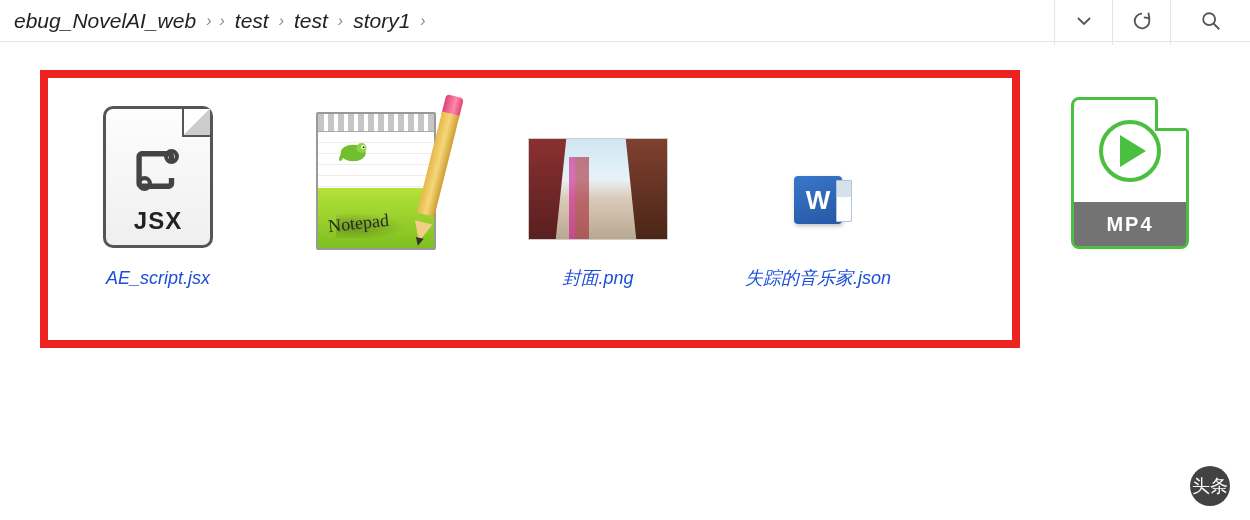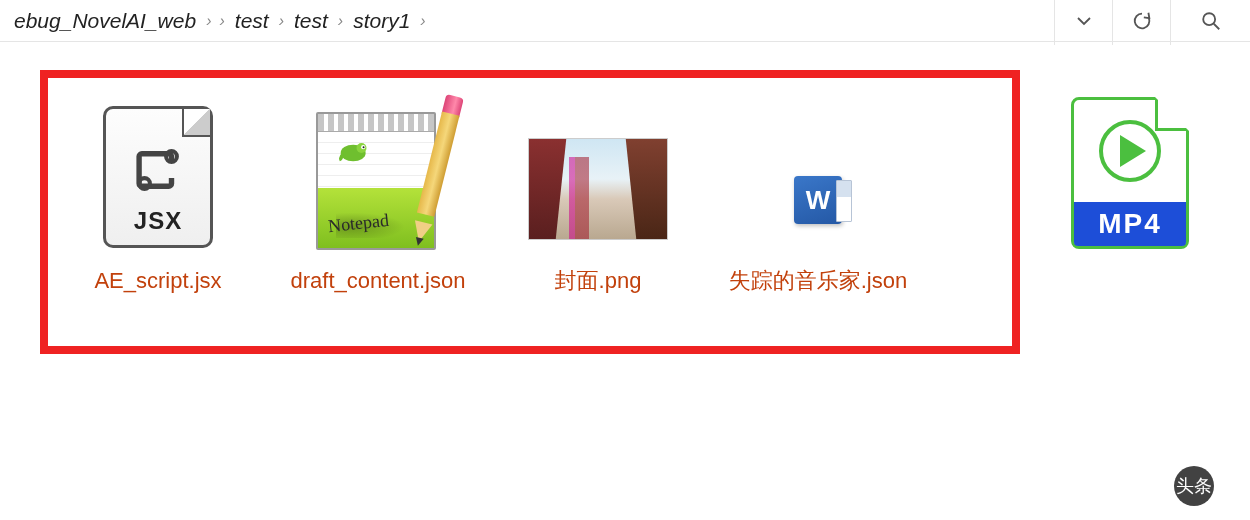--- a/index.html
+++ b/index.html
@@ -70,24 +70,25 @@
     .icon-wrap {
       width: 140px;
       height: 150px;
       display: flex;
       align-items: center;
       justify-content: center;
       margin-bottom: 14px;
       position: relative;
     }
     .file-label {
-      font-size: 22px;
-      color: #c2410c;
+      font-size: 18px;
+      color: #1d4ed8;
       line-height: 1.35;
       word-break: break-word;
+      font-style: italic;
     }
 
     
     .jsx-icon {
       width: 110px; height: 142px;
       border: 3px solid #555; border-radius: 10px;
       background: linear-gradient(#fdfdfd,#efefef);
       position: relative;
       display:flex; flex-direction:column; align-items:center; justify-content:flex-end;
       padding-bottom:10px;
@@ -189,28 +190,28 @@
     }
     .play-circle{
       width:62px; height:62px; border:4px solid #4bbf3f; border-radius:50%;
       display:flex; align-items:center; justify-content:center;
     }
     .play-tri{
       width:0;height:0;border-top:16px solid transparent;border-bottom:16px solid transparent;
       border-left:26px solid #4bbf3f; margin-left:6px;
     }
     .mp4-band{
-      width:100%; height:44px; background:#1d4ed8; color:#fff;
-      font-weight:bold; font-size:28px; letter-spacing:2px;
+      width:100%; height:44px; background:#737373; color:#fff;
+      font-weight:bold; font-size:20px; letter-spacing:2px;
       display:flex; align-items:center; justify-content:center;
       border-radius:0 0 4px 4px;
     }
 
     .watermark {
-      position:absolute; right:36px; bottom:14px;
+      position:absolute; right:20px; bottom:14px;
       font-size:30px; color:#3a3a3a; font-style:italic;
       display:flex; align-items:center; gap:10px;
       opacity:.92;
       justify-content:flex-end;
     }
     .wm-circle{
       width:40px;height:40px;border-radius:50%;
       background:#333; color:#fff; font-size:18px; font-style:normal;
       display:flex;align-items:center;justify-content:center;
     }
@@ -282,21 +283,20 @@
             <path d="M5 18 q-6 4 -3 10 q4 -2 5 -8" fill="#6fbf2f"></path>
           </svg>
           <span class="notepad-script">Notepad</span>
           <div class="pencil">
             <div class="pencil-eraser"></div>
               <div class="pencil-body"></div>
               <div class="pencil-tip"></div>
           </div>
         </div>
       </div>
-      <div class="file-label">draft_content.json</div>
     </div>
 
     <div class="file-item">
       <div class="icon-wrap">
         <div class="thumb">
             <div class="thumb-mid"></div>
           </div>
       </div>
       <div class="file-label">封面.png</div>
     </div>

